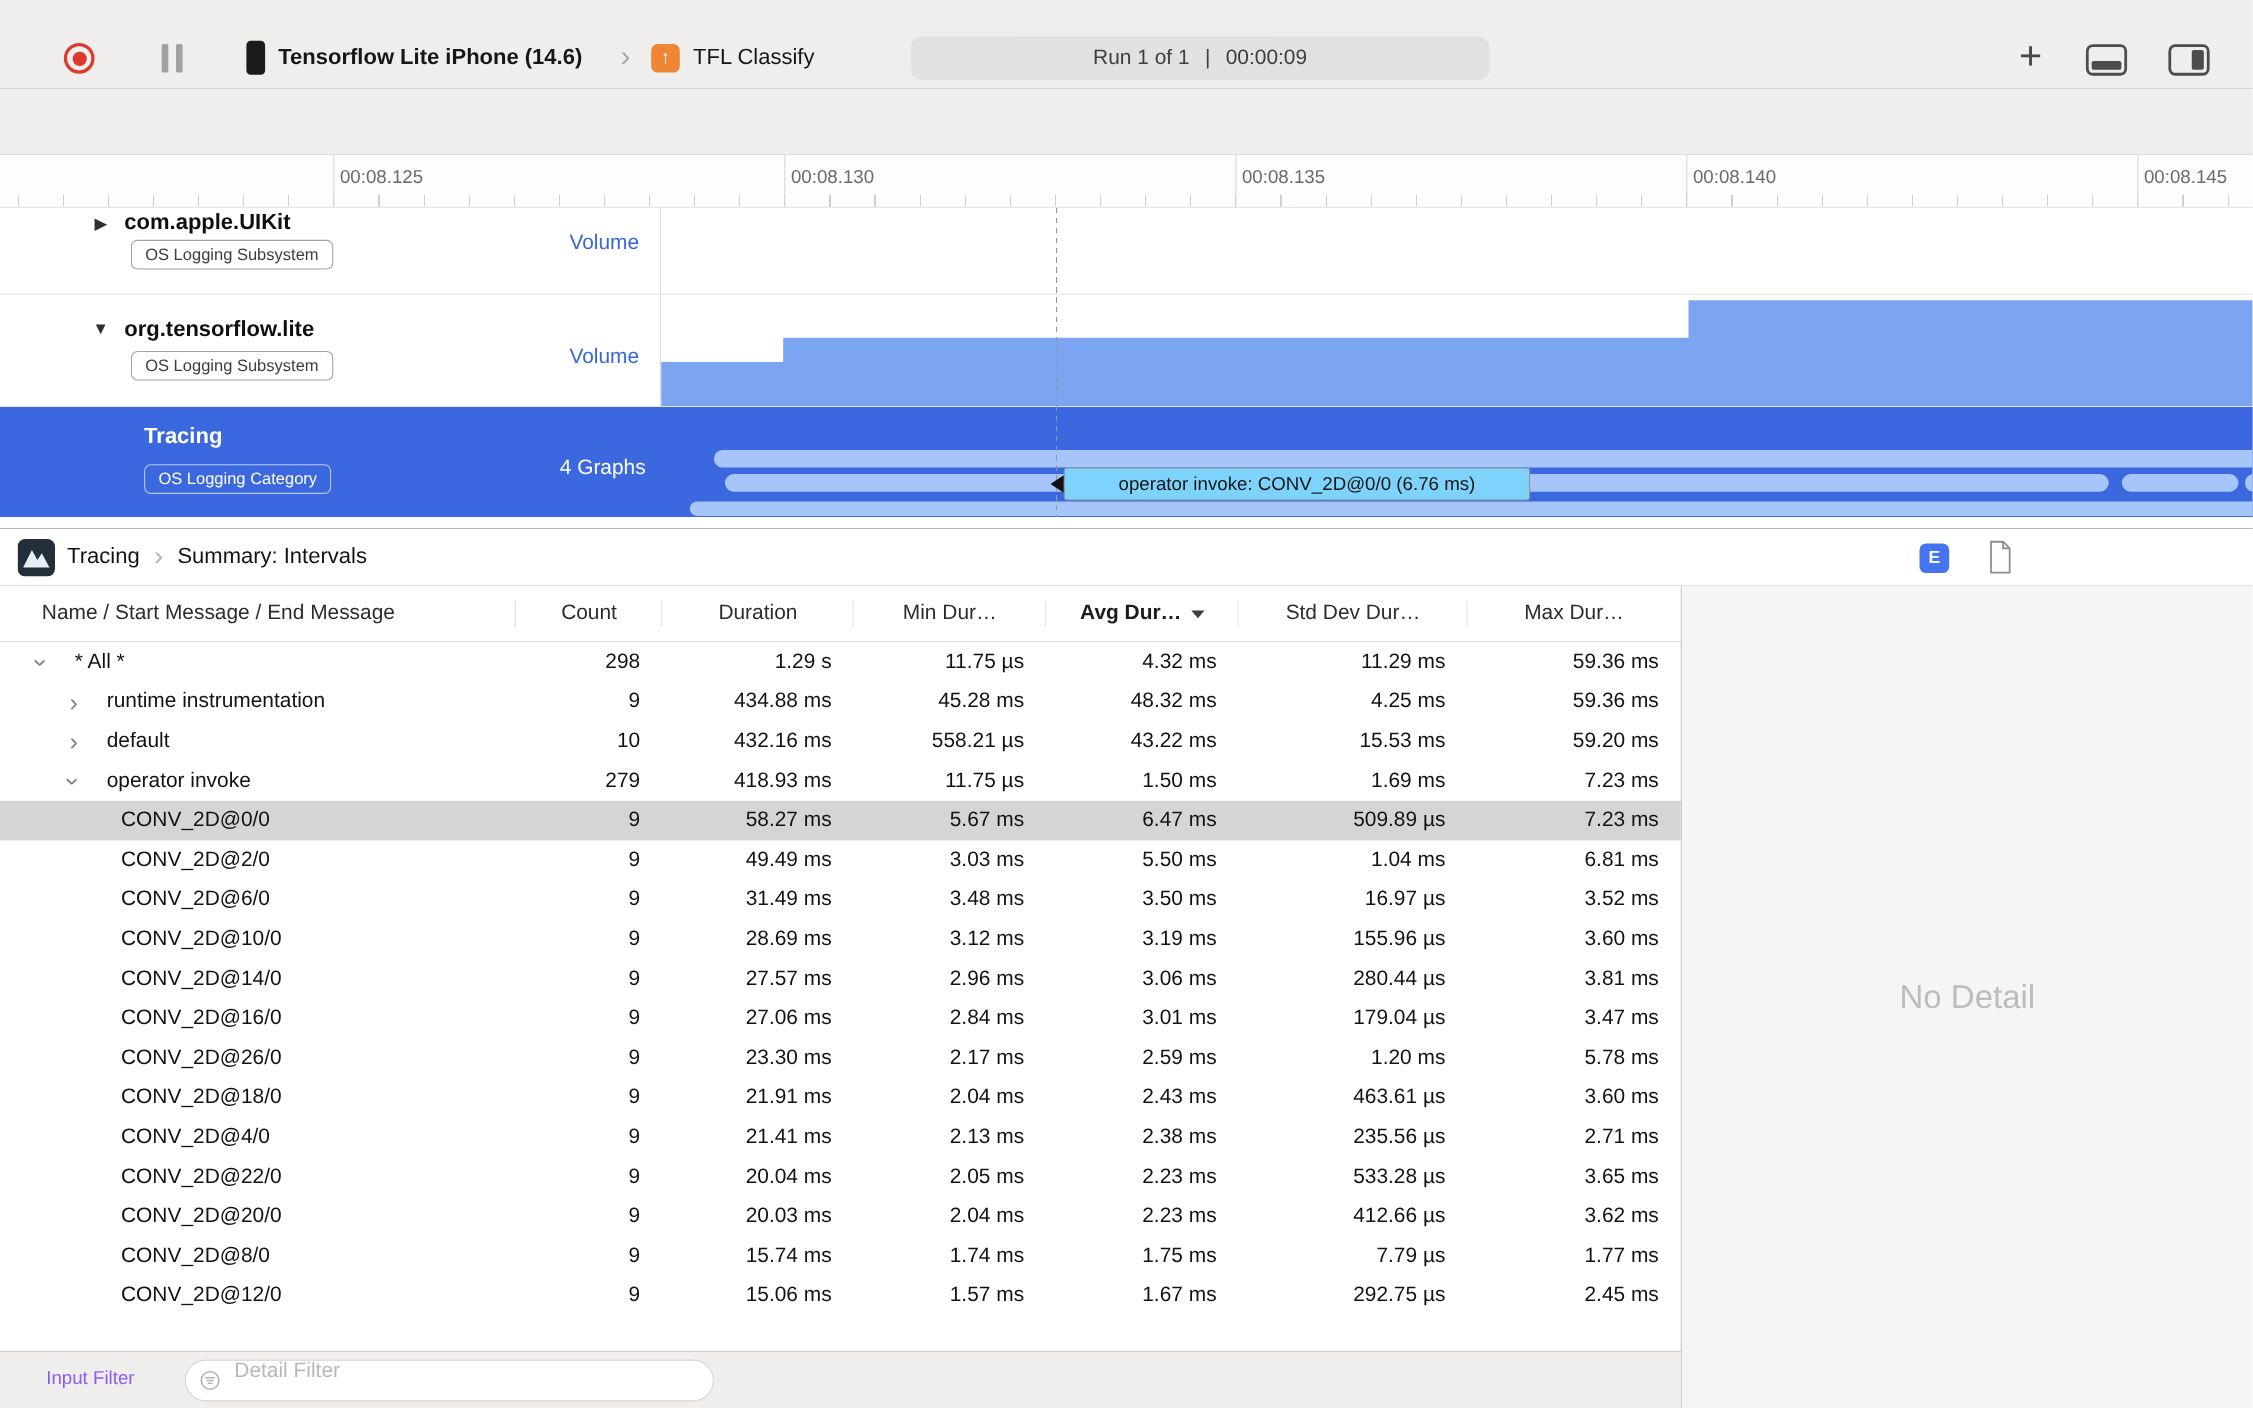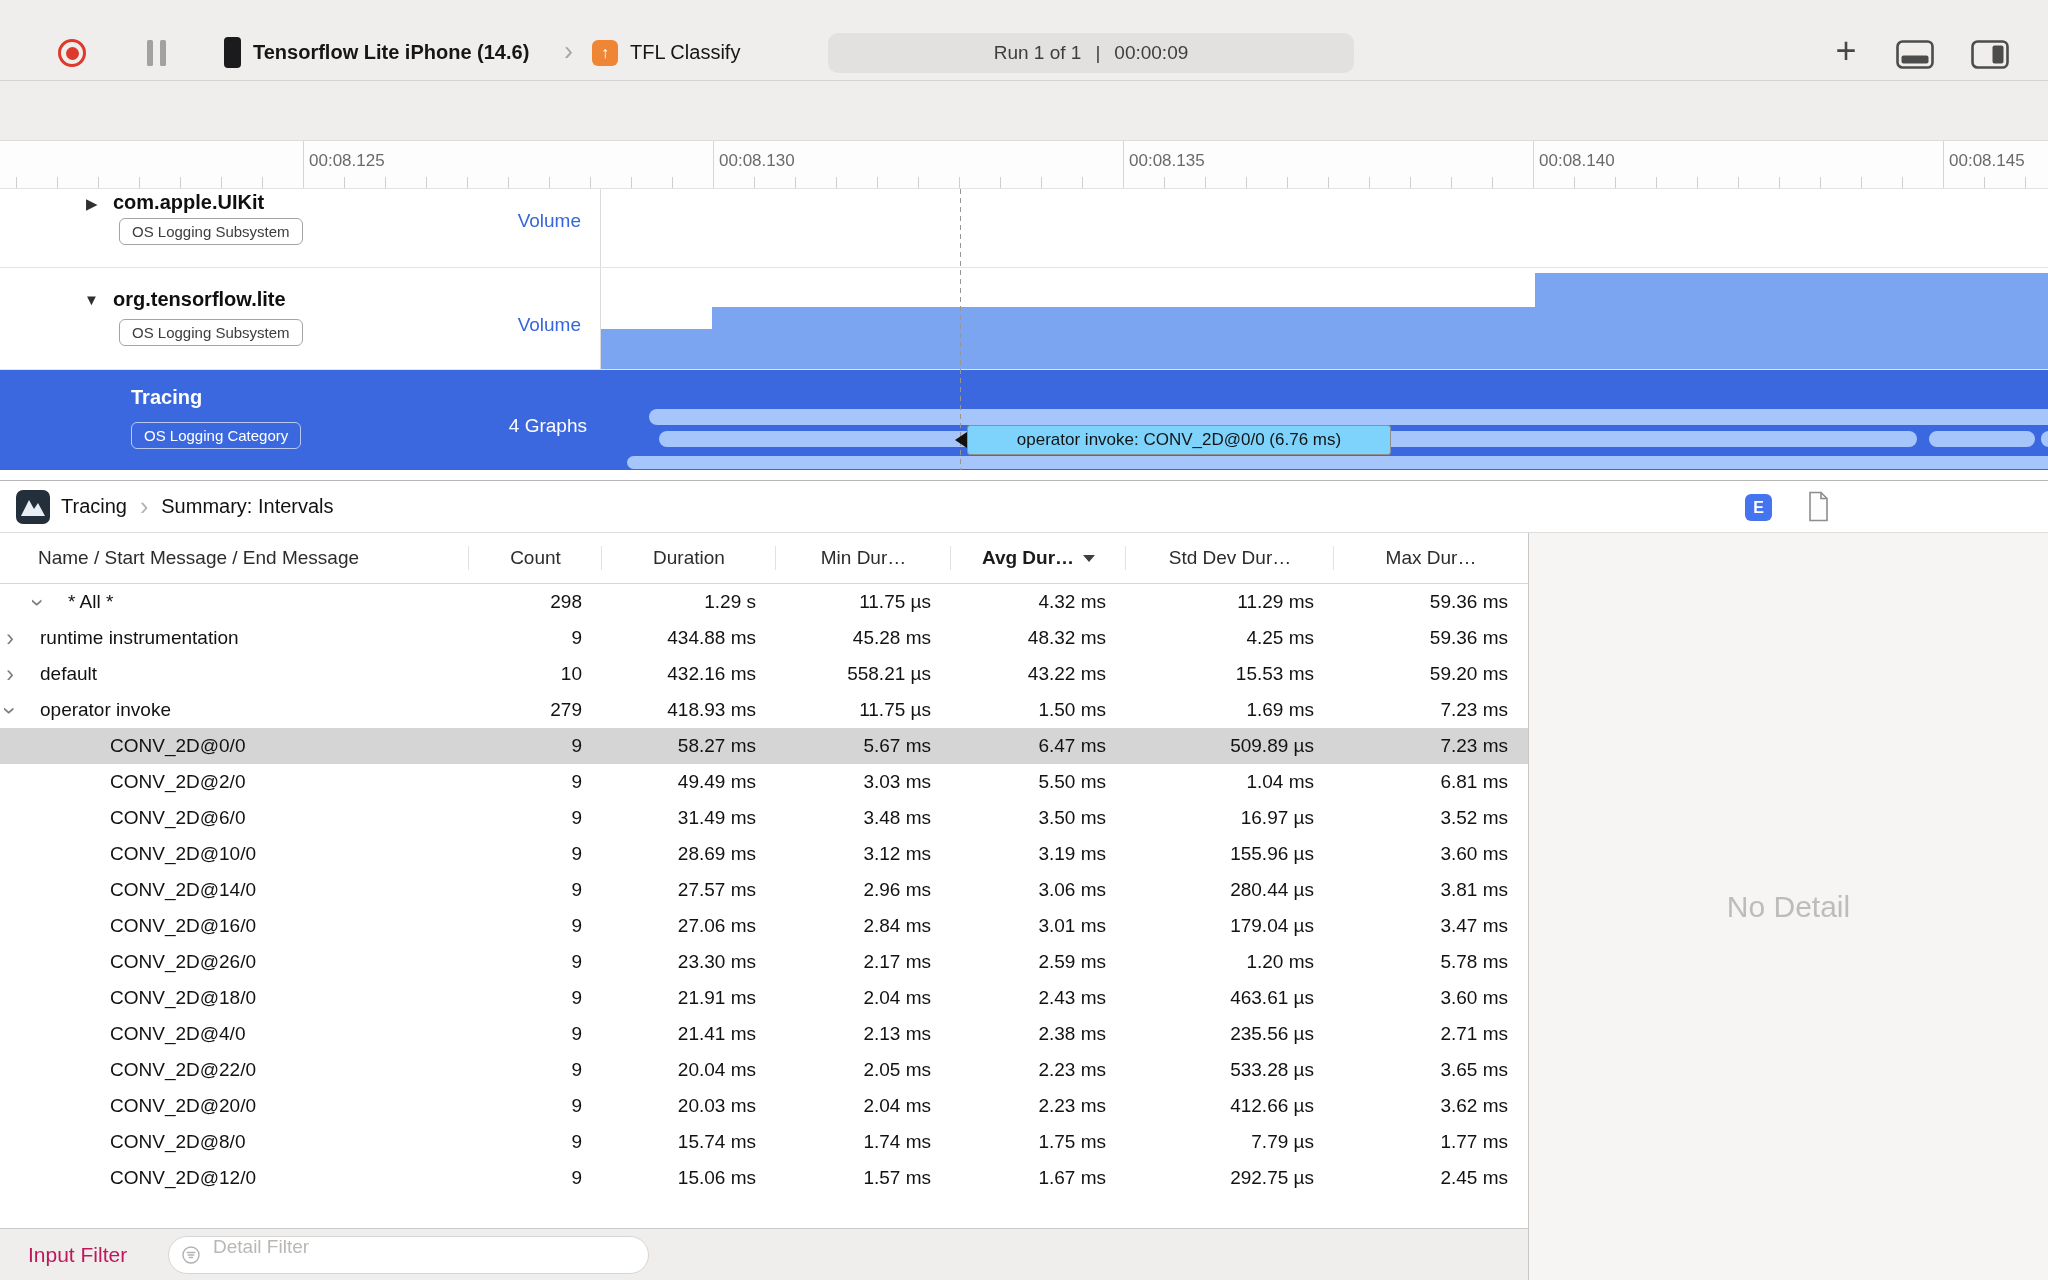--- a/index.html
+++ b/index.html
@@ -91,28 +91,28 @@
   .th:not(:last-child)::after{content:"";position:absolute;right:0;top:13px;bottom:13px;width:1px;background:#e3e2e1}
   .th.name{justify-content:flex-start;padding-left:38px}
   .th.sorted{font-weight:700;color:#1b1b1b;gap:9px}
   .sortchev{width:0;height:0;border-left:6px solid transparent;border-right:6px solid transparent;border-top:7px solid #3f3f3f}
   .tbody{flex:1;background:#fff;overflow:hidden}
   .tr{height:36px;align-items:center}
   .tr.sel{background:#d6d5d5}
   .td{font-size:19px;color:#121212}
   .td.num{text-align:right;padding-right:20px}
   .td.name{display:flex;align-items:center;gap:20px;overflow:hidden;white-space:nowrap}
-  .d0{padding-left:28px}.d1{}.d2{padding-left:110px}
+  .d0{padding-left:28px}.d1{padding-left:57px}.d2{padding-left:110px}
   .disc{width:20px;height:26px;display:flex;align-items:center;justify-content:center;color:#7e7e7e;font-size:23px;flex:none;line-height:1}
   .disc.down::before{content:"›";display:inline-block;transform:rotate(90deg)}
   .disc.right::before{content:"›"}
   .detail{flex:1;background:#f6f5f4;border-left:1px solid #c9c8c7;display:flex;align-items:center;justify-content:center;box-sizing:border-box}
   .nodetail{font-size:30px;color:#bdbcbb}
   .bottombar{height:52px;background:#efeeed;border-top:1px solid #cac9c8;position:relative;flex:none;box-sizing:border-box}
-  .iflabel{position:absolute;left:28px;top:14px;font-size:21px;color:#be185d}
+  .iflabel{position:absolute;left:42px;top:14px;font-size:17px;color:#8b5cf6}
   .dfwrap{left:168px;top:7px;width:481px;height:38px}
 </style>
 </head>
 <body>
 
 <div id="app">
 
   <div class="toolbar">
     <div class="rec"></div>
     <div class="pause">

